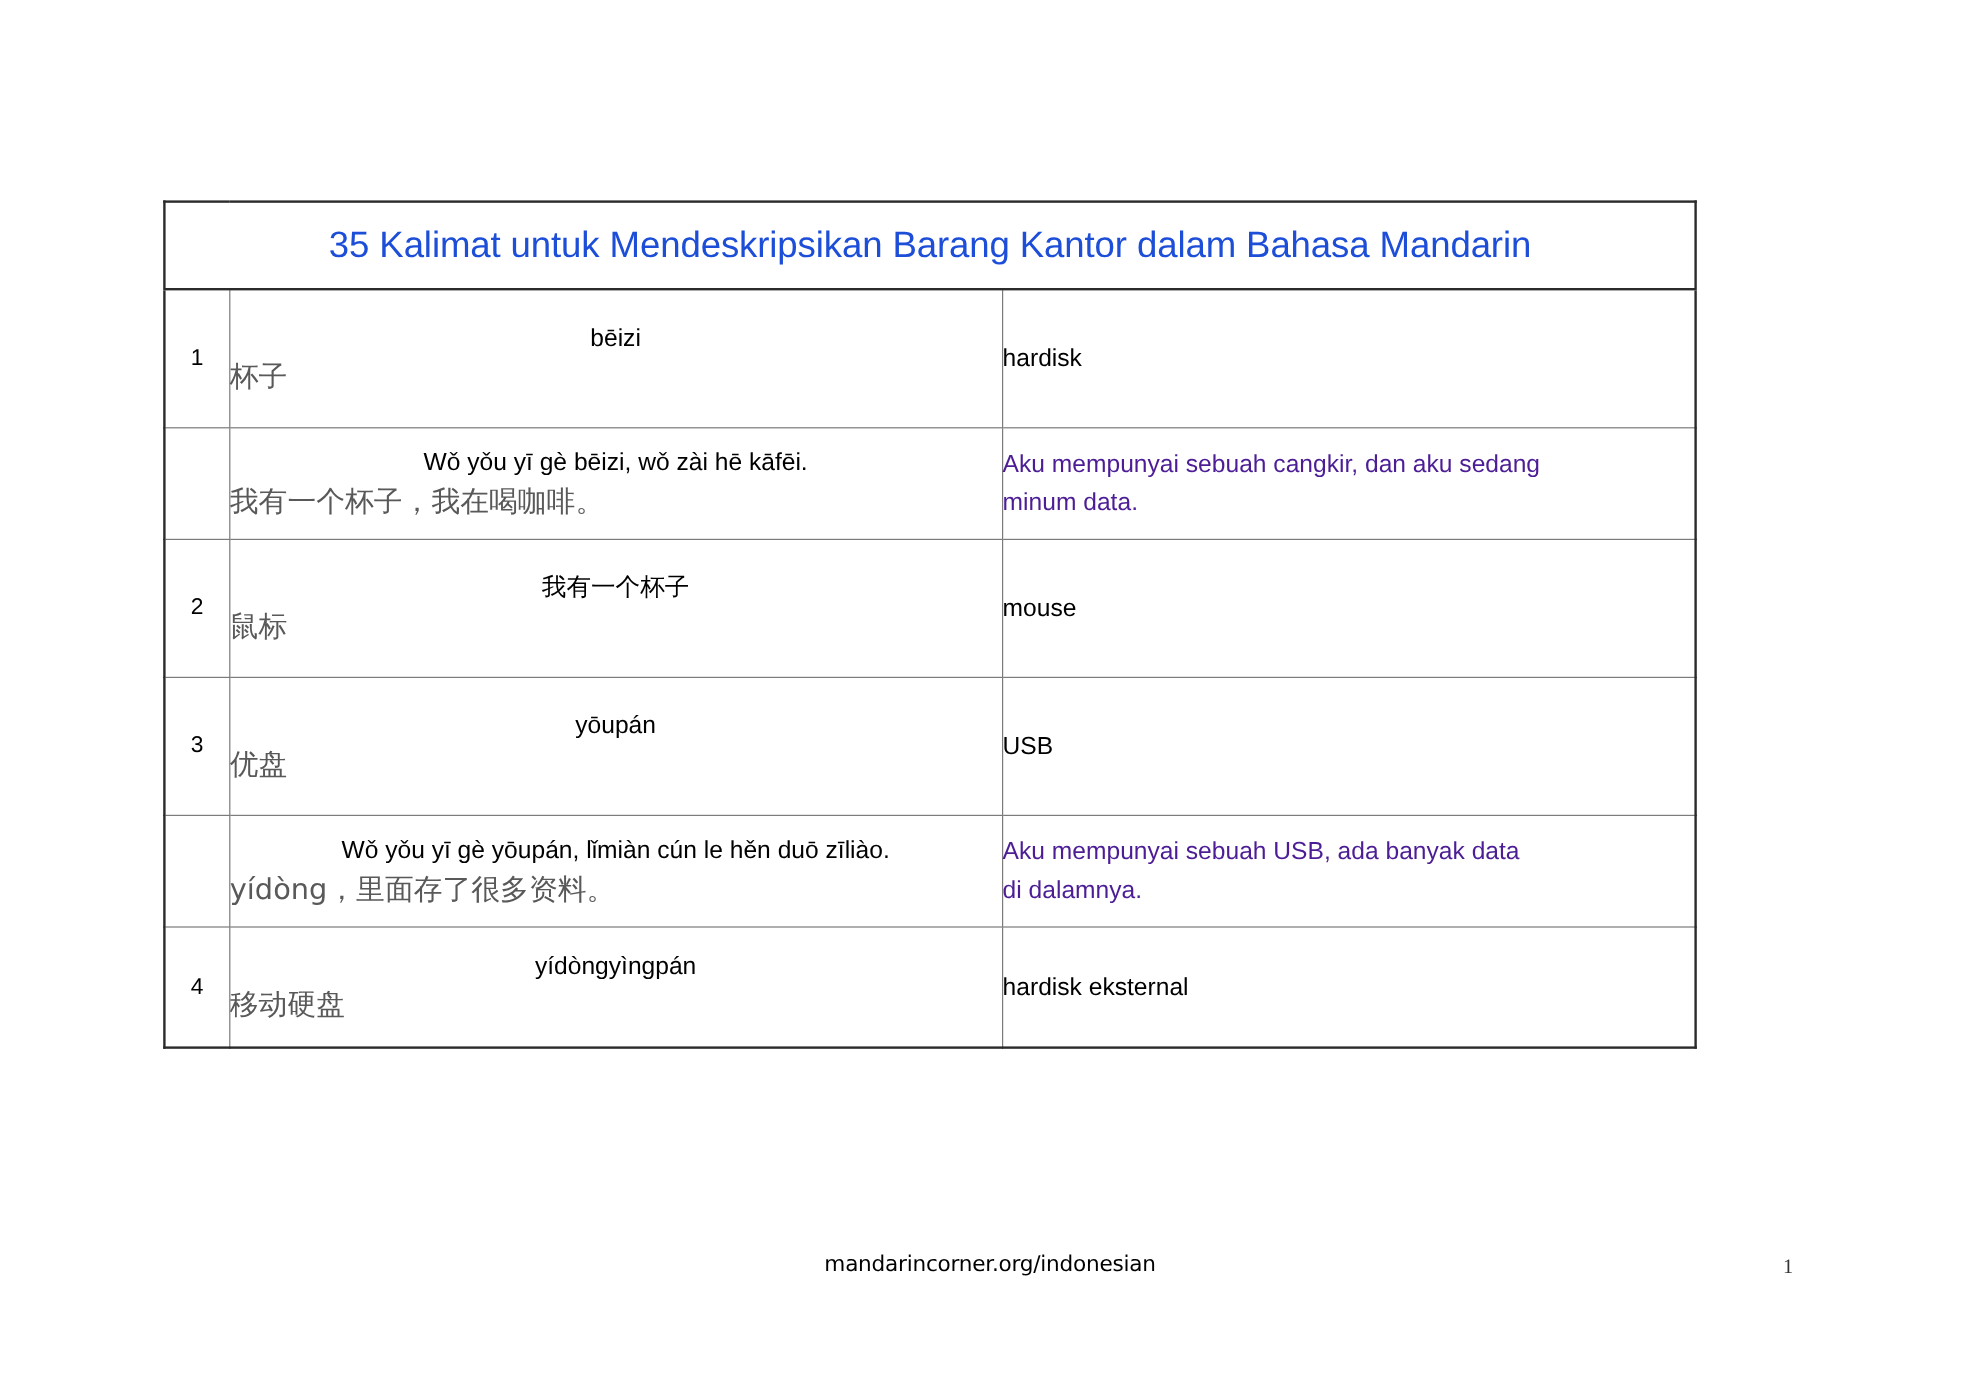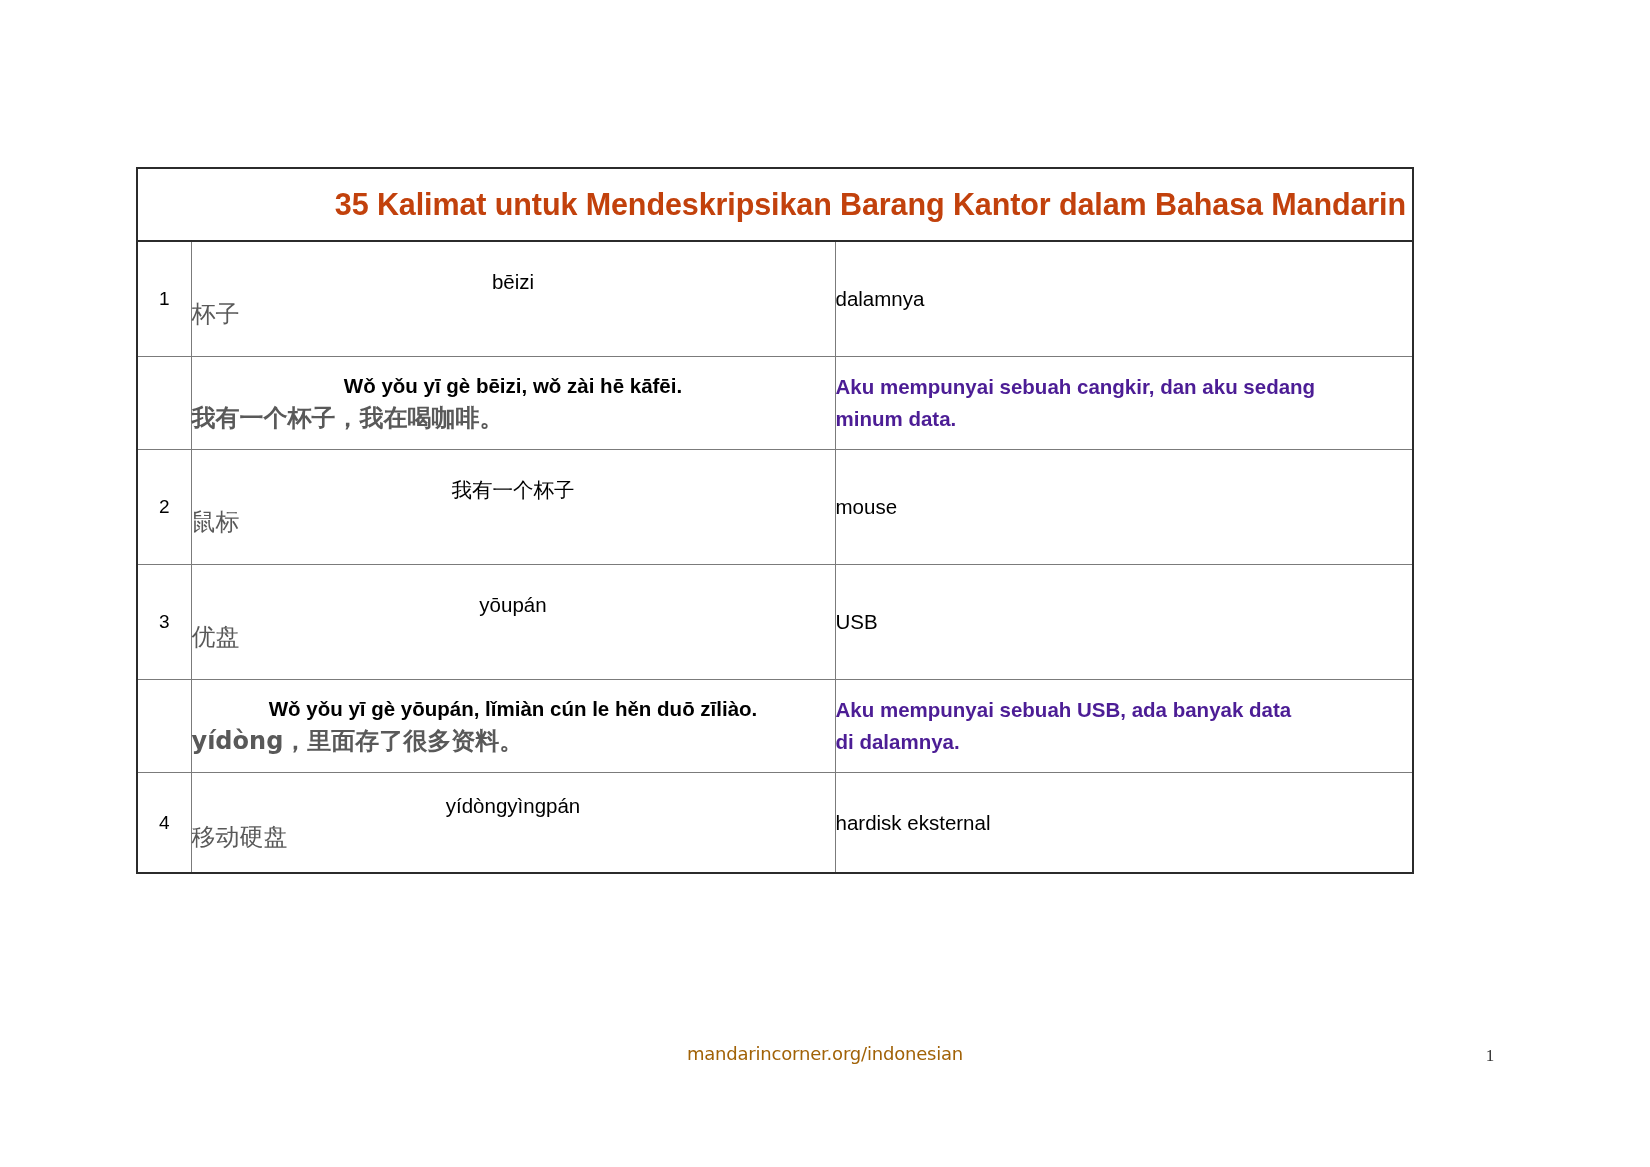--- a/index.html
+++ b/index.html
@@ -56,26 +56,25 @@
   .col-right{ width: 578px; }
 
   
   .title-cell {
     height: 71px;
     text-align: center;
     border-bottom: 2px solid #2b2b2b !important;
   }
   .doc-title {
     font-size: 30.5px;
-    font-weight: bold;
+    font-weight: normal;
     letter-spacing: -0.1px;
-    color: #c2410c;
+    color: #1d4ed8;
     line-height: 1.1;
     padding: 0 6px;
-    text-align: right;
   }
 
   
   .num-cell {
     text-align: center;
     font-size: 19px;
     color: #000000;
     font-weight: normal;
   }
   .num-cell.blank { color: transparent; }
@@ -106,32 +105,32 @@
     color: #000000;
   }
   .trans-line {
     font-size: 20.5px;
     line-height: 1.58;
     color: #4c1d95;
     white-space: nowrap;
   }
 
   .row-word td   { height: 114px; }
-  .row-sent td   { height: 92px; font-weight: bold; }
+  .row-sent td   { height: 92px; }
   .row-last td   { height: 99px; }
 
   
   .footer-link {
     position: absolute;
     left: 0;
     top: 1043px;
     width: 1650px;
     text-align: center;
     font-size: 18px;
-    color: #a16207;
+    color: #000000;
     font-family: "DejaVu Sans", "Liberation Sans", sans-serif;
     letter-spacing: -0.2px;
   }
   .page-number {
     position: absolute;
     left: 1478px;
     top: 1046px;
     width: 24px;
     text-align: center;
     font-size: 17px;
@@ -158,21 +157,21 @@
             <div class="doc-title">35 Kalimat untuk Mendeskripsikan Barang Kantor dalam Bahasa Mandarin</div>
           </td>
         </tr>
 
         <tr class="row-word">
           <td class="num-cell">1</td>
           <td class="word-cell">
             <div class="pinyin">bēizi</div>
             <div class="hanzi">杯子</div>
           </td>
-          <td class="meaning">dalamnya</td>
+          <td class="meaning">hardisk</td>
         </tr>
 
         <tr class="row-sent">
           <td class="num-cell blank"></td>
           <td class="sent-cell">
             <div class="pinyin">Wǒ yǒu yī gè bēizi, wǒ zài hē kāfēi.</div>
             <div class="hanzi">我有一个杯子，我在喝咖啡。</div>
           </td>
           <td class="trans-cell">
             <div class="trans-line">Aku mempunyai sebuah cangkir, dan aku sedang</div>

